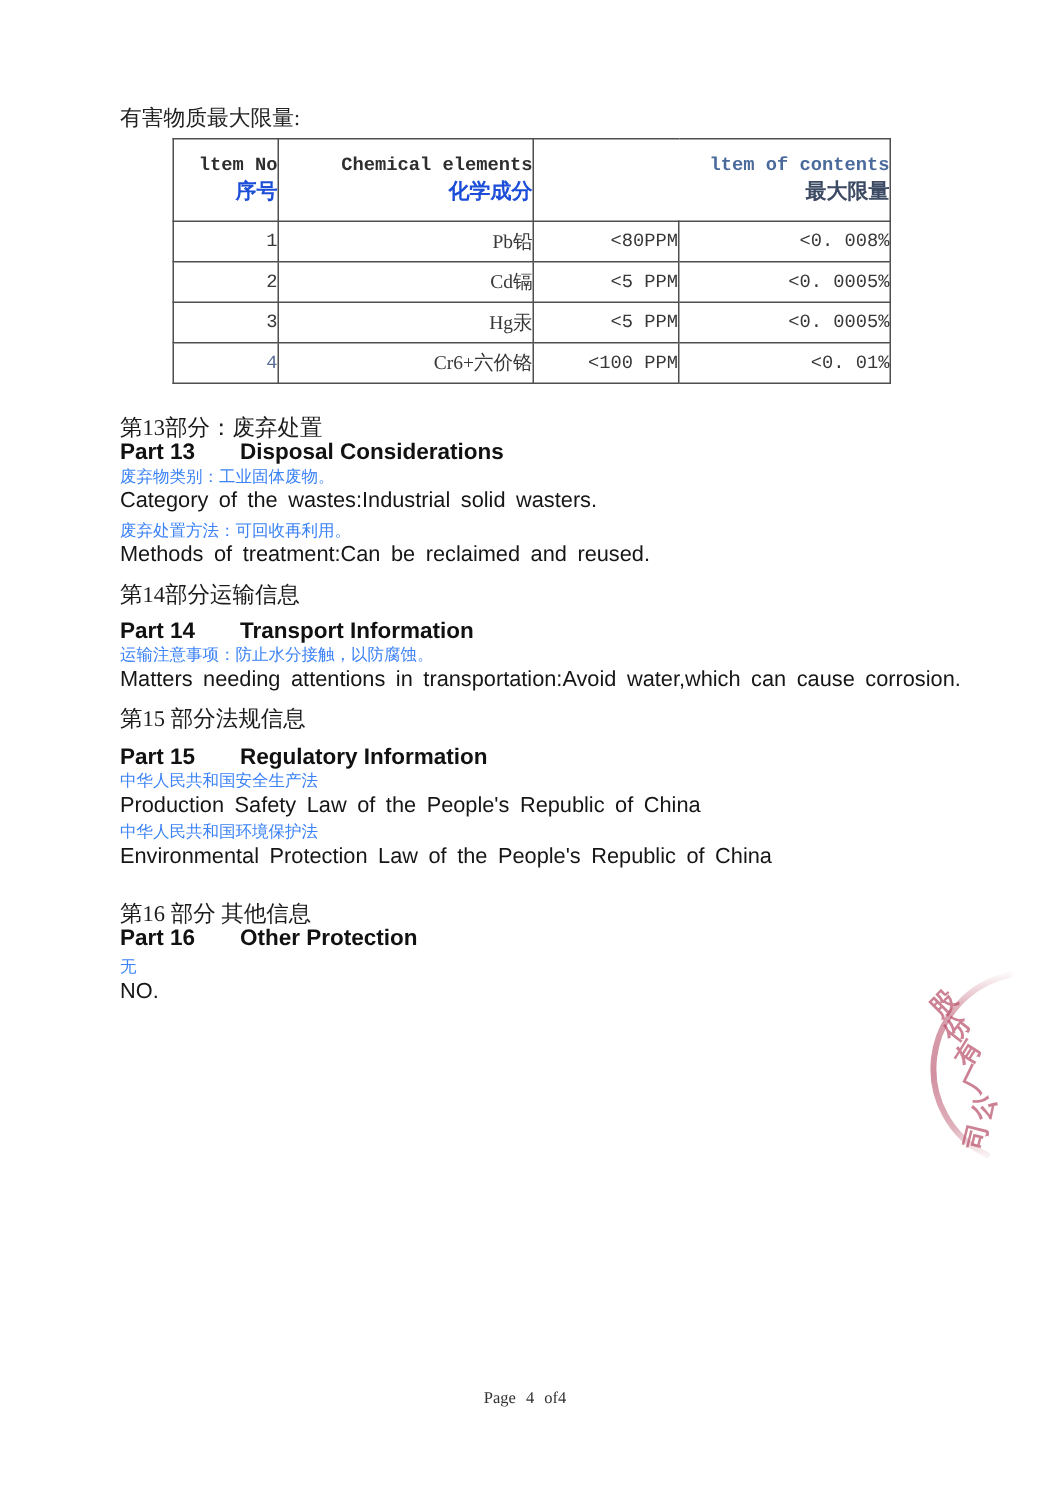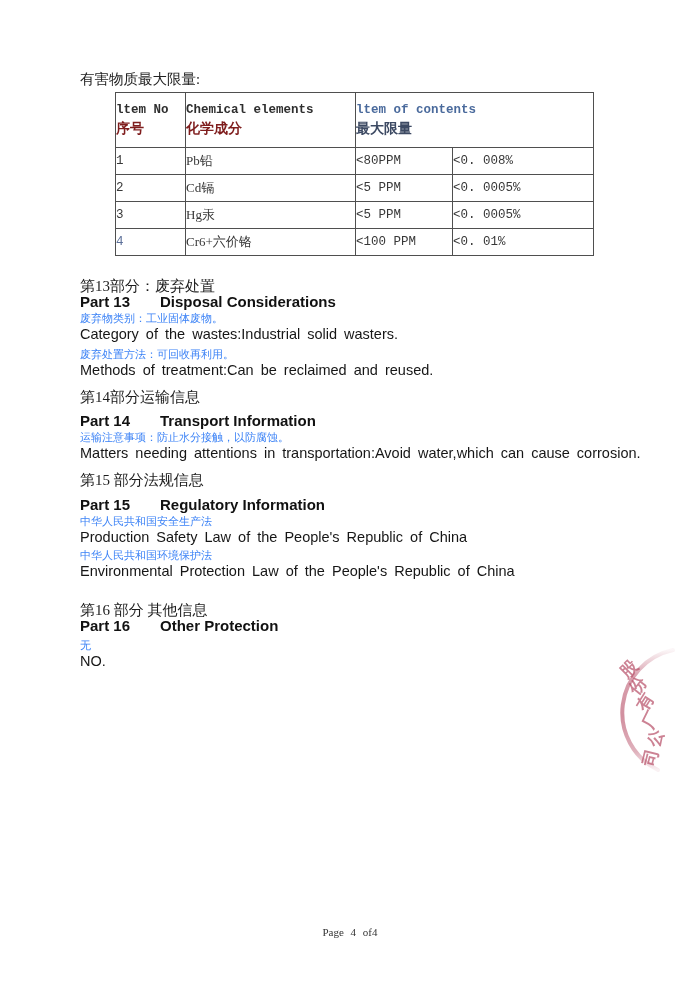--- a/index.html
+++ b/index.html
@@ -8,27 +8,27 @@
     overflow:hidden; font-family:"Liberation Sans", sans-serif; color:var(--text,#1d1d1d);
   }
   .content { position:absolute; left:80px; top:70px; width:570px; }
 
   
   .intro { font-family:"Liberation Serif","DejaVu Serif",serif; font-size:14.5px; line-height:18px; color:#222; }
 
   
   table.limits { border-collapse:collapse; margin:4px 0 0 35px; table-layout:fixed; }
   table.limits th, table.limits td {
-    border:1px solid var(--table-border,#4f4f4f); padding:0; text-align:left; vertical-align:middle;
+    border:1px solid var(--table-border,#4f4f4f); padding:0; text-align:right; vertical-align:middle;
   }
   col.c1{width:70px} col.c2{width:170px} col.c3{width:97px} col.c4{width:141px}
   table.limits thead tr { height:55px; }
   table.limits tbody tr { height:27px; }
   .th-en { font-family:"Liberation Mono","DejaVu Sans Mono",monospace; font-size:12.5px; line-height:17px; color:#2e2e2e; }
-  .th-zh { font-family:"Liberation Serif","DejaVu Serif",serif; font-size:14px; line-height:19px; color:#7f1d1d; }
+  .th-zh { font-family:"Liberation Serif","DejaVu Serif",serif; font-size:14px; line-height:19px; color:#1d4ed8; }
   .th-en.blue { color:var(--limit-header-blue,#4a6a9c); }
   .th-zh.navy { color:var(--limit-header-navy,#3d4a63); }
   td.cell { font-family:"Liberation Mono","DejaVu Sans Mono",monospace; font-size:12.5px; color:#383838; }
   td.cell.zh { font-family:Liberation Serif, serif; font-size:13px; }
   td.cell.blue-no { color:var(--row4-no-blue,#5b6f99); }
 
   
   .zh-title { font-family:"Liberation Serif","DejaVu Serif",serif; font-size:15px; line-height:16px; color:#1c1c1c; }
   .en-heading { font-size:15px; line-height:16px; font-weight:700; color:#111; }
   .part-label { display:inline-block; min-width:80px; }

